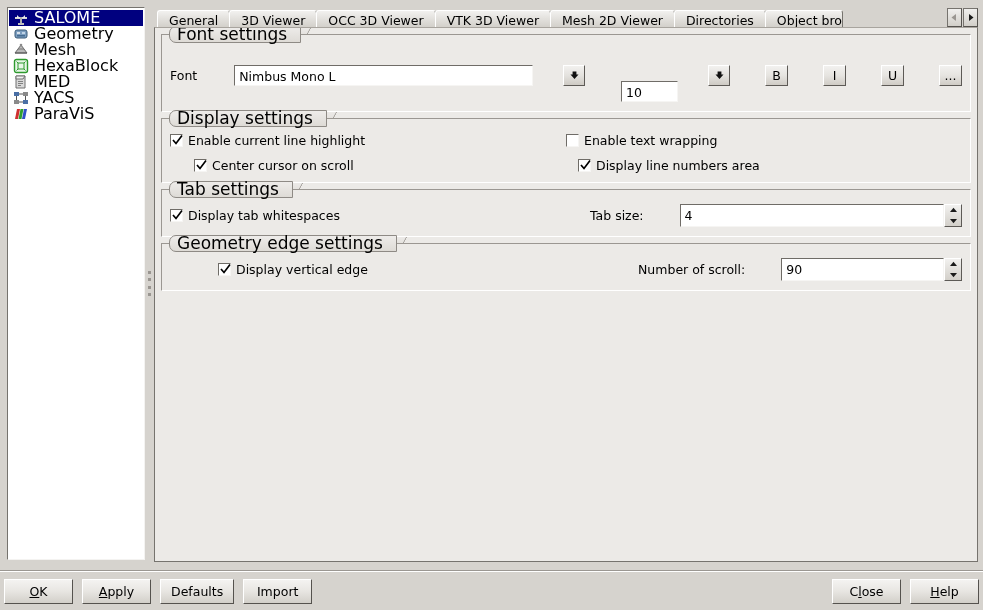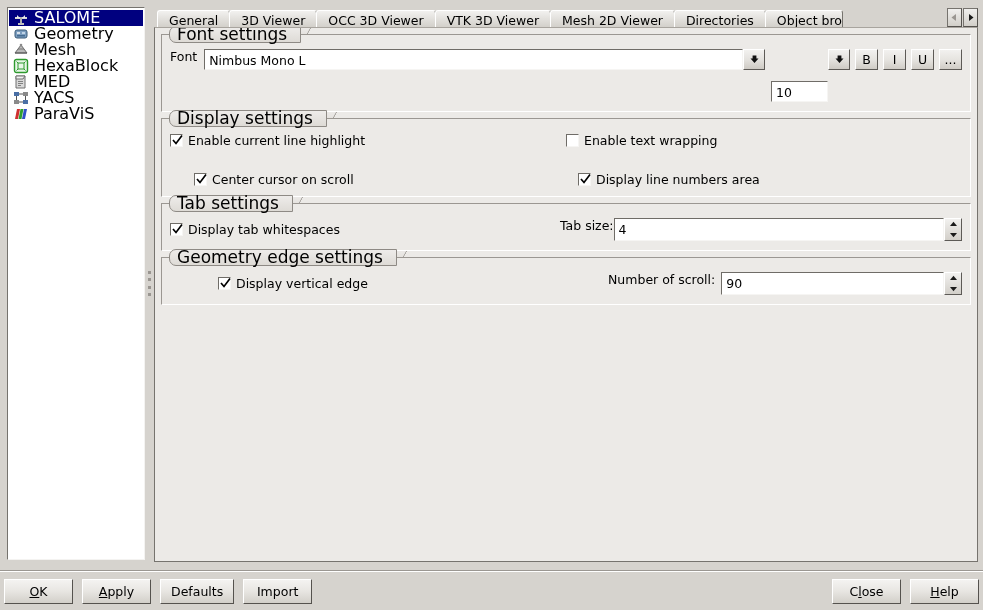--- a/index.html
+++ b/index.html
@@ -223,20 +223,22 @@
     border-right: 1px solid #8e8a85;
     border-bottom: 1px solid #8e8a85;
     transform: skewX(-28deg);
     border-radius: 0 2px 0 0;
     z-index: -1;
   }
 
   
   .row {
     display: flex;
+    align-items: center;
+    gap: 30px;
   }
 
   .field-label {
     font-size: 12.5px;
     white-space: nowrap;
   }
 
   
   .sunken {
     background: #ffffff;
@@ -556,21 +558,21 @@
               </div>
             </div>
             <div class="col">
               <div class="cb">
                 <span class="box"></span>
                 <span>Enable text wrapping</span>
               </div>
             </div>
           </div>
 
-          <div class="two-col" style="margin-top:24px;padding-left:24px;">
+          <div class="two-col" style="margin-top:10px;padding-left:24px;">
             <div class="col">
               <div class="cb">
                 <span class="box">
                   <svg width="13" height="13" viewBox="0 0 13 13">
                     <path d="M2 6 L5 9.5 L11 1.5" stroke="#000000" stroke-width="1.7" fill="none"></path>
                   </svg>
                 </span>
                 <span>Center cursor on scroll</span>
               </div>
             </div>
@@ -591,21 +593,21 @@
           <div class="gb-title">Tab settings</div>
           <div class="row">
             <div class="cb" style="flex:0 0 390px;">
               <span class="box">
                 <svg width="13" height="13" viewBox="0 0 13 13">
                   <path d="M2 6 L5 9.5 L11 1.5" stroke="#000000" stroke-width="1.7" fill="none"></path>
                 </svg>
               </span>
               <span>Display tab whitespaces</span>
             </div>
-            <span class="field-label" style="">Tab size:</span>
+            <span class="field-label" style="margin-right:6px;">Tab size:</span>
             <div class="spin">
               <div class="sunken val" style="flex:1 1 auto;">4</div>
               <div class="spin-btns">
                 <div>
                   <svg width="9" height="6" viewBox="0 0 9 6">
                       <path d="M4.5 0.8 L8 5 L1 5 Z" fill="#1a1a1a"></path>
                     </svg>
                 </div>
                 <div>
                   <svg width="9" height="6" viewBox="0 0 9 6">

